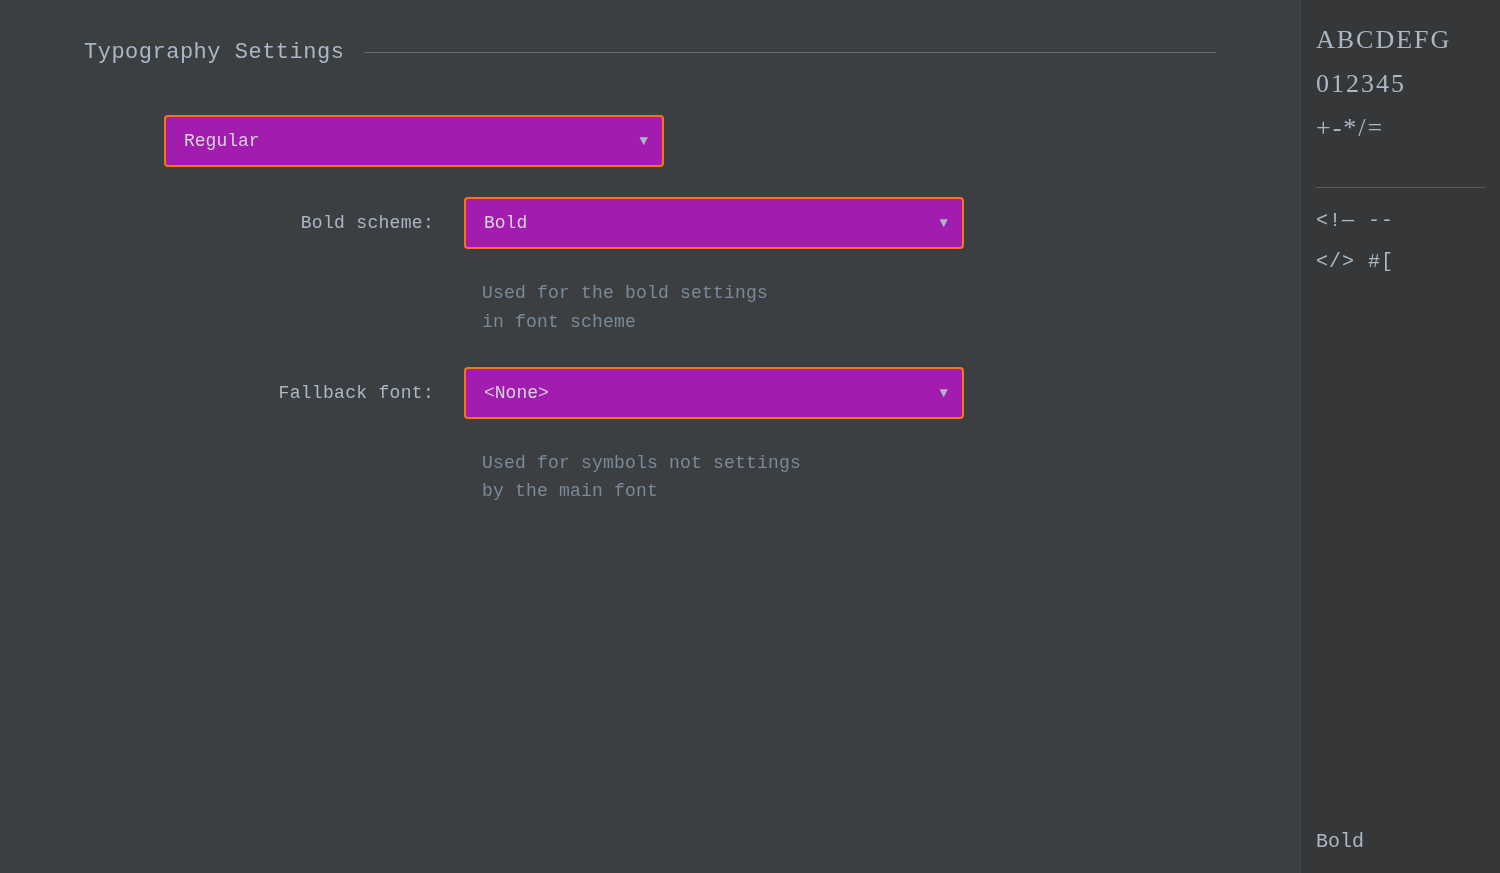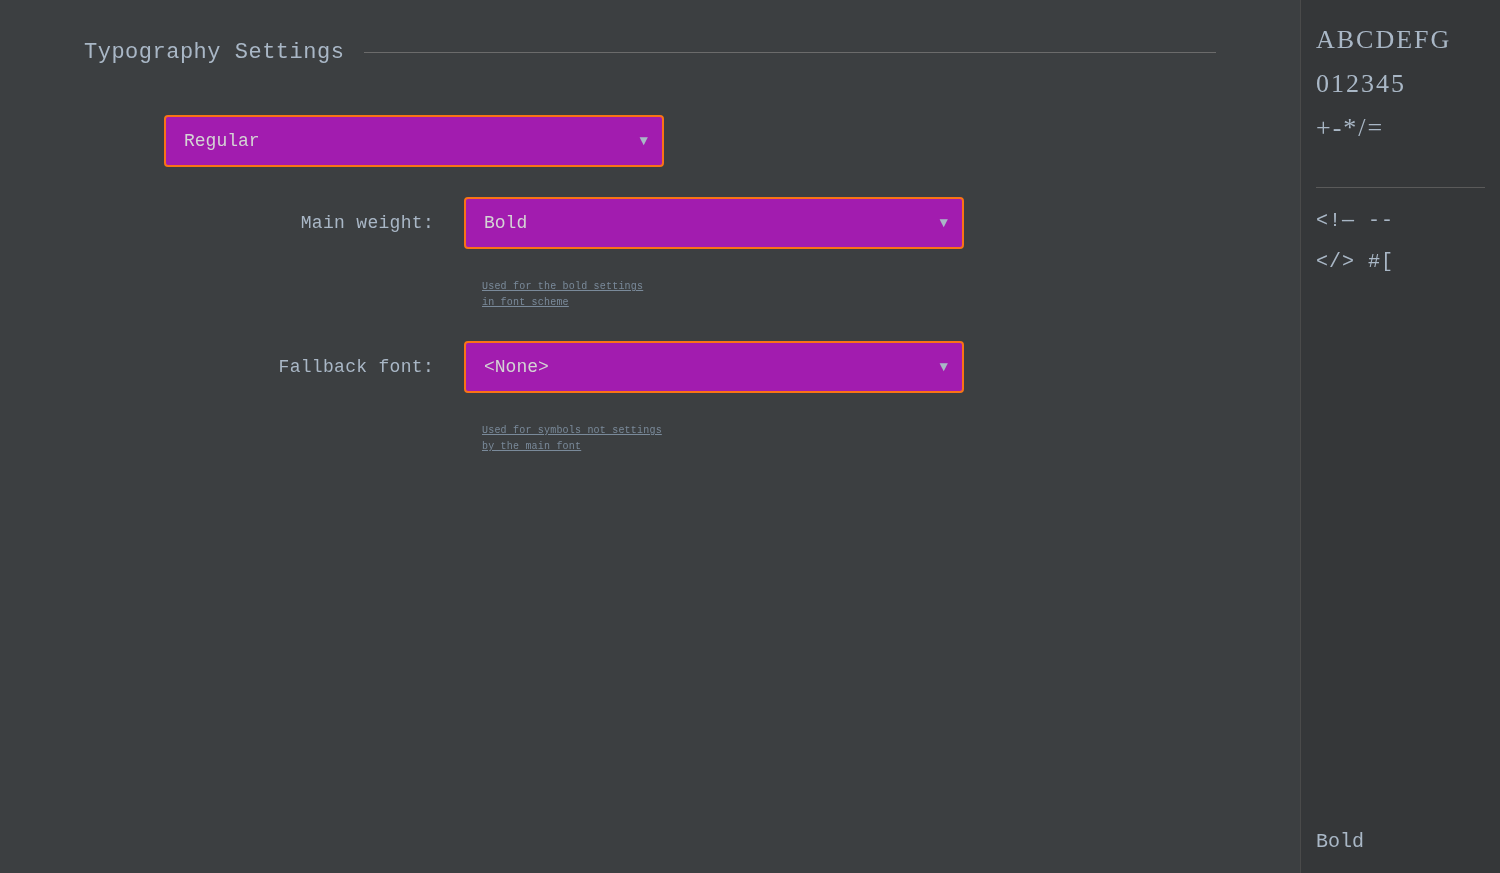--- a/index.html
+++ b/index.html
@@ -104,26 +104,25 @@
       margin-bottom: 30px;
     }
 
     .description-offset {
       width: 300px;
       flex-shrink: 0;
       padding-right: 30px;
     }
 
     .description-text {
-      font-size: 10px;
+      font-size: 18px;
       color: #7a8a9a;
       line-height: 1.6;
       letter-spacing: 0.2px;
       padding-left: 18px;
-      text-decoration: underline;
     }
 
     .side-panel {
       width: 200px;
       background-color: #353739;
       padding: 20px 15px;
       display: flex;
       flex-direction: column;
       gap: 0;
       border-left: 1px solid #4a4a4a;
@@ -190,21 +189,21 @@
             <option>Bold</option>
             <option>ExtraBold</option>
             <option>Black</option>
           </select>
           <span class="dropdown-arrow">▼</span>
         </div>
       </div>
     </div>
 
     <div class="setting-row">
-      <span class="setting-label">Main weight:</span>
+      <span class="setting-label">Bold scheme:</span>
       <div class="setting-control">
         <div class="dropdown-wrapper">
           <select>
             <option>Thin</option>
             <option>Light</option>
             <option>Regular</option>
             <option>Medium</option>
             <option>SemiBold</option>
             <option selected="">Bold</option>
             <option>ExtraBold</option>

